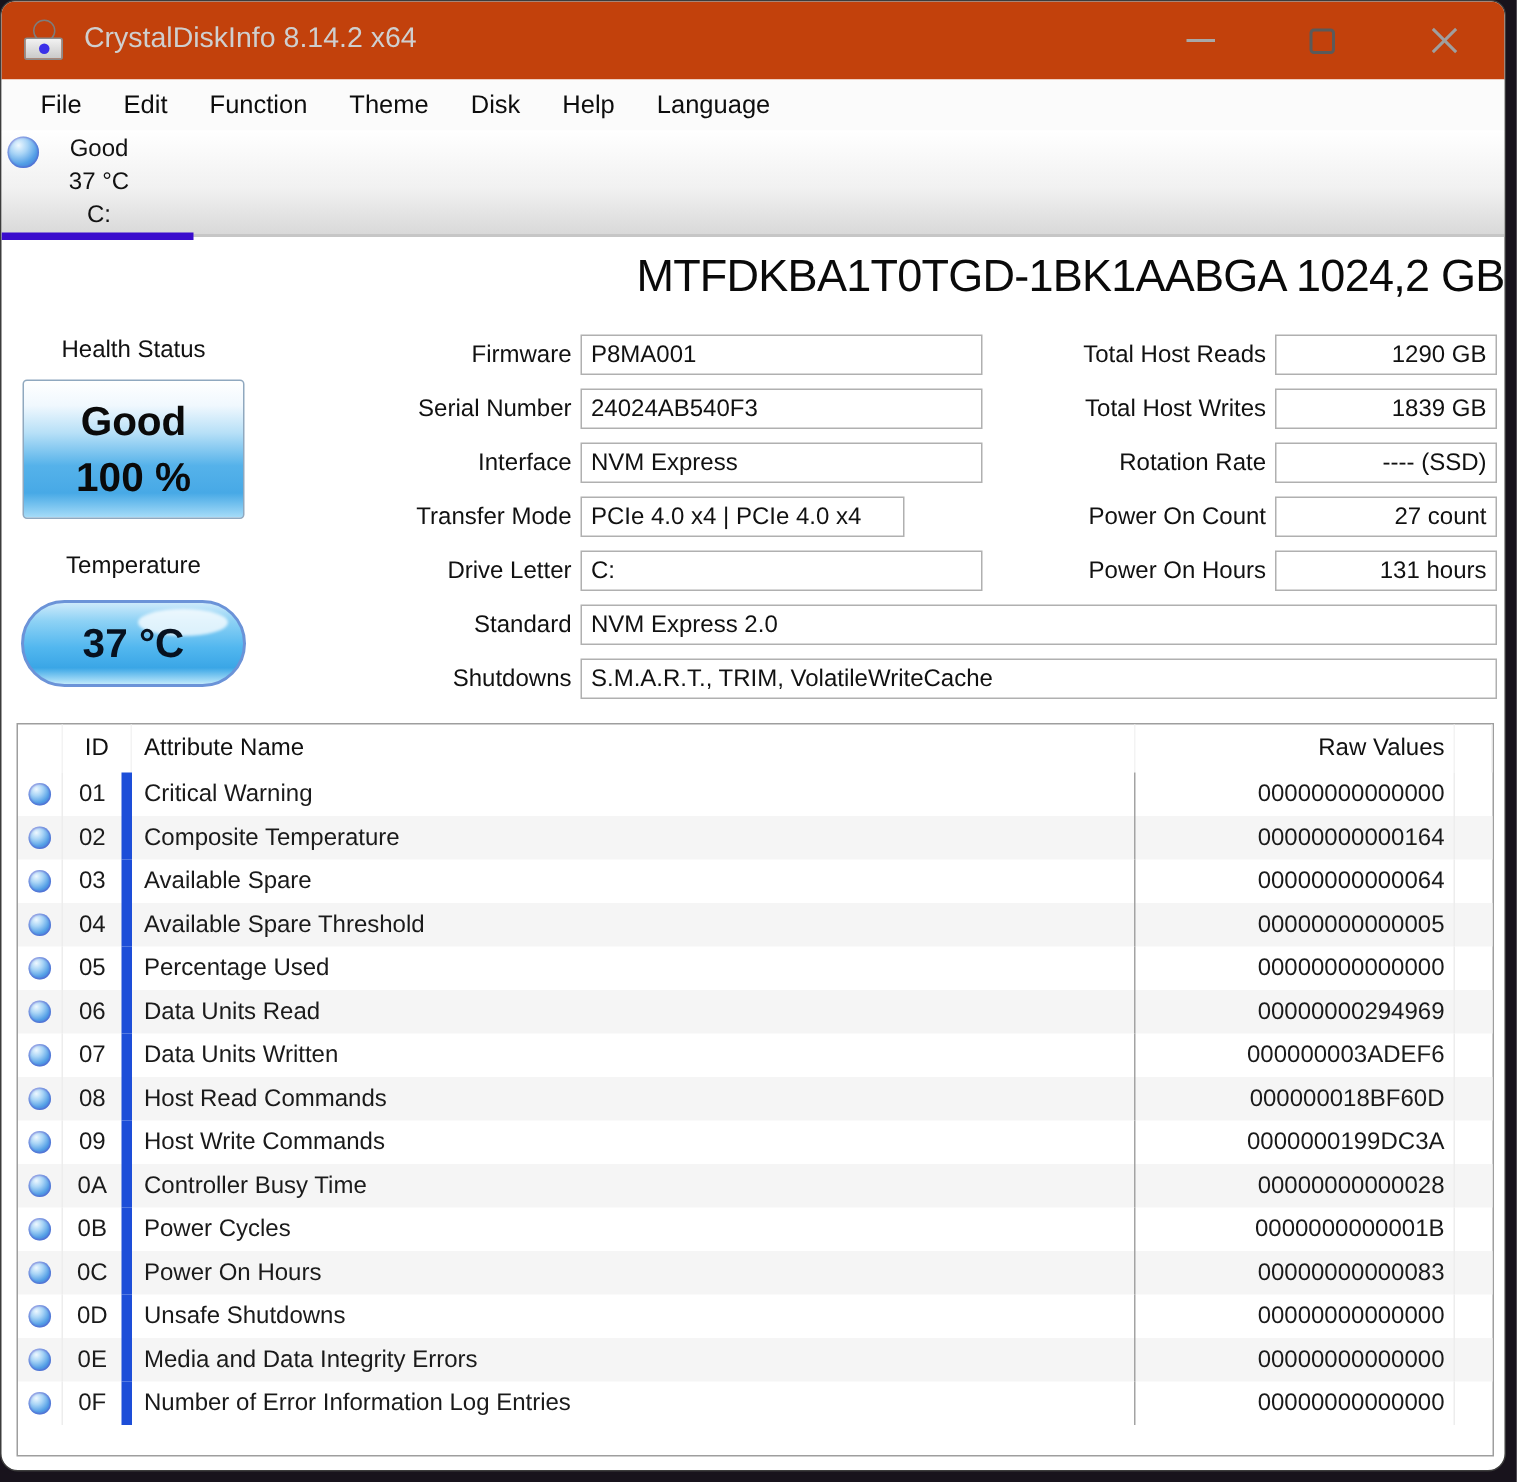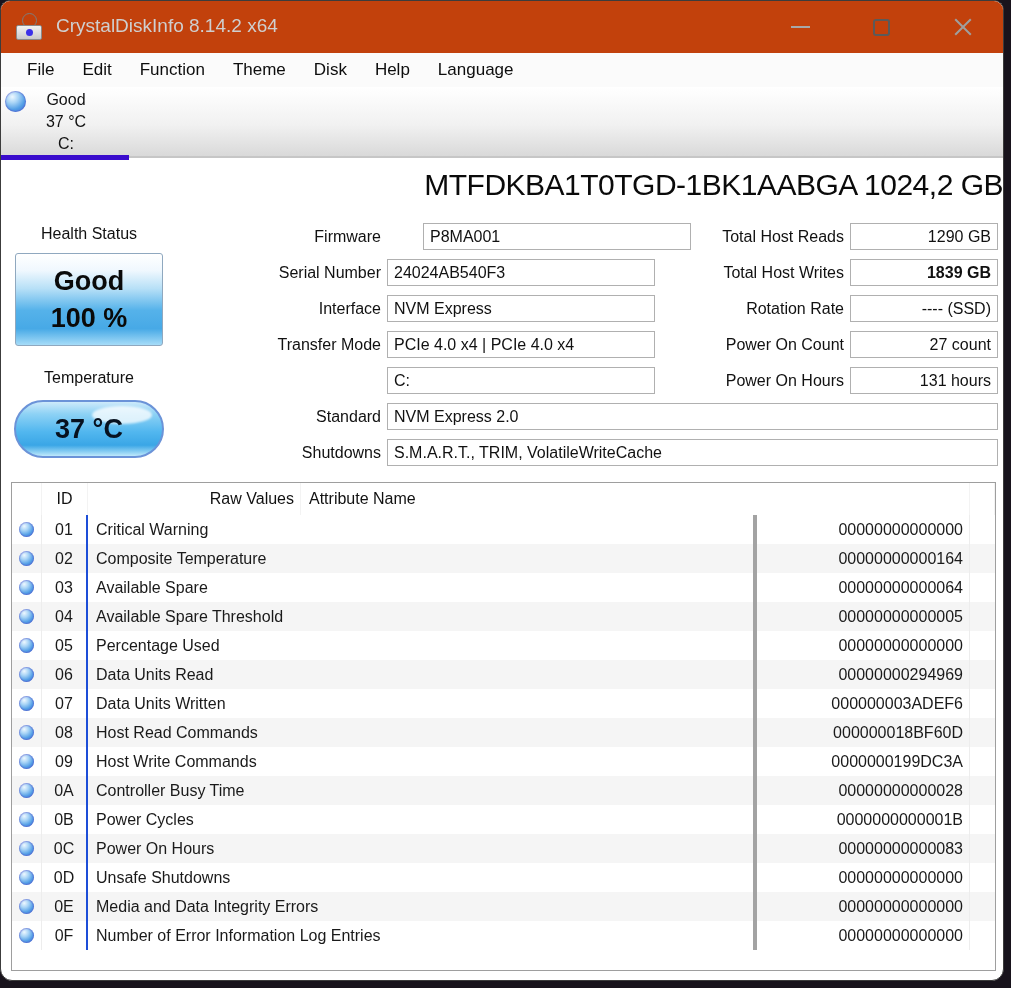--- a/index.html
+++ b/index.html
@@ -67,22 +67,22 @@
   .fld-box.right { text-align:right; }
 
   
   .smart-table { position:absolute; left:10px; top:481px; width:985px; height:489px;
                  border:1px solid #9e9e9e; background:#fff; }
   .thead { display:flex; height:32px; align-items:center; font-size:16px; color:#111; }
   .trow  { display:flex; height:29px; align-items:center; font-size:16px; color:#1a1a1a; }
   .rows .trow:nth-child(even) { background:#f5f5f5; }
   .cell { height:100%; display:flex; align-items:center; }
   .c-orb  { width:30px; justify-content:center; border-right:1px solid #ededed; }
-  .c-id   { width:46px; justify-content:center; border-right:2px solid #1d4ed8; }
-  .c-name { flex:1; padding-left:8px; border-right:4px solid #a3a3a3; }
+  .c-id   { width:46px; justify-content:center; border-right:7px solid #1d4ed8; }
+  .c-name { flex:1; padding-left:8px; border-right:1px solid #a3a3a3; }
   .c-raw  { width:213px; justify-content:flex-end; padding-right:6px; border-right:1px solid #ededed; }
   .c-tail { width:25px; }
   .thead .cell { border-right:1px solid #f3f3f3; }
   .row-orb { width:15px; height:15px; }
 </style>
 </head>
 <body>
 
 <div class="window">
 
@@ -135,50 +135,51 @@
     <div class="big">Good</div>
     <div class="big">100 %</div>
   </div>
 
   <div class="temp-label">Temperature</div>
   <div class="temp-pill">
     <div class="big">37 °C</div>
   </div>
 
   <div class="fld-label" style="left:200px;top:222px;width:180px;">Firmware</div>
-  <div class="fld-box" style="left:386px;top:222px;width:268px;margin-left:36px;">P8MA001</div>
+  <div class="fld-box" style="left:386px;top:222px;width:268px;">P8MA001</div>
   <div class="fld-label" style="left:200px;top:258px;width:180px;">Serial Number</div>
   <div class="fld-box" style="left:386px;top:258px;width:268px;">24024AB540F3</div>
   <div class="fld-label" style="left:200px;top:294px;width:180px;">Interface</div>
   <div class="fld-box" style="left:386px;top:294px;width:268px;">NVM Express</div>
   <div class="fld-label" style="left:200px;top:330px;width:180px;">Transfer Mode</div>
-  <div class="fld-box" style="left:386px;top:330px;width:268px;">PCIe 4.0 x4 | PCIe 4.0 x4</div>
+  <div class="fld-box" style="left:386px;top:330px;width:216px;">PCIe 4.0 x4 | PCIe 4.0 x4</div>
+  <div class="fld-label" style="left:200px;top:366px;width:180px;">Drive Letter</div>
   <div class="fld-box" style="left:386px;top:366px;width:268px;">C:</div>
   <div class="fld-label" style="left:200px;top:402px;width:180px;">Standard</div>
   <div class="fld-box" style="left:386px;top:402px;width:611px;">NVM Express 2.0</div>
   <div class="fld-label" style="left:200px;top:438px;width:180px;">Shutdowns</div>
   <div class="fld-box" style="left:386px;top:438px;width:611px;">S.M.A.R.T., TRIM, VolatileWriteCache</div>
 
   <div class="fld-label" style="left:680px;top:222px;width:163px;">Total Host Reads</div>
   <div class="fld-box right" style="left:849px;top:222px;width:148px;">1290 GB</div>
   <div class="fld-label" style="left:680px;top:258px;width:163px;">Total Host Writes</div>
-  <div class="fld-box right" style="left:849px;top:258px;width:148px;font-weight:bold;">1839 GB</div>
+  <div class="fld-box right" style="left:849px;top:258px;width:148px;">1839 GB</div>
   <div class="fld-label" style="left:680px;top:294px;width:163px;">Rotation Rate</div>
   <div class="fld-box right" style="left:849px;top:294px;width:148px;">---- (SSD)</div>
   <div class="fld-label" style="left:680px;top:330px;width:163px;">Power On Count</div>
   <div class="fld-box right" style="left:849px;top:330px;width:148px;">27 count</div>
   <div class="fld-label" style="left:680px;top:366px;width:163px;">Power On Hours</div>
   <div class="fld-box right" style="left:849px;top:366px;width:148px;">131 hours</div>
 
   <div class="smart-table">
     <div class="thead">
       <span class="cell c-orb"></span>
       <span class="cell c-id">ID</span>
+      <span class="cell c-name">Attribute Name</span>
       <span class="cell c-raw">Raw Values</span>
-      <span class="cell c-name">Attribute Name</span>
       <span class="cell c-tail"></span>
     </div>
     <div class="rows">
       <div class="trow">
           <span class="cell c-orb">
             <span class="orb row-orb"></span>
           </span>
           <span class="cell c-id">01</span>
           <span class="cell c-name">Critical Warning</span>
           <span class="cell c-raw">00000000000000</span>

